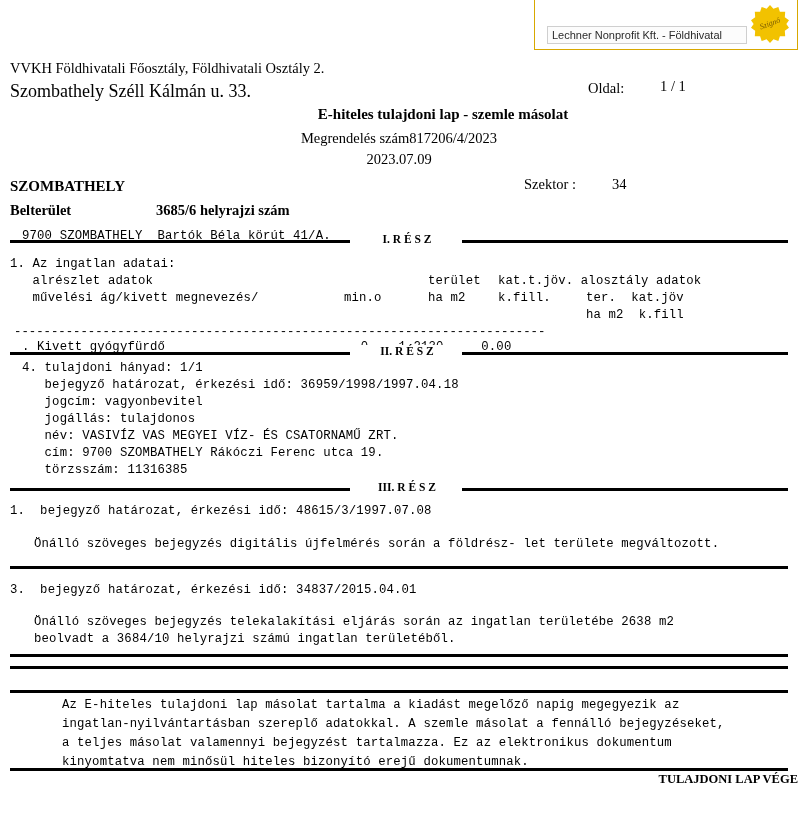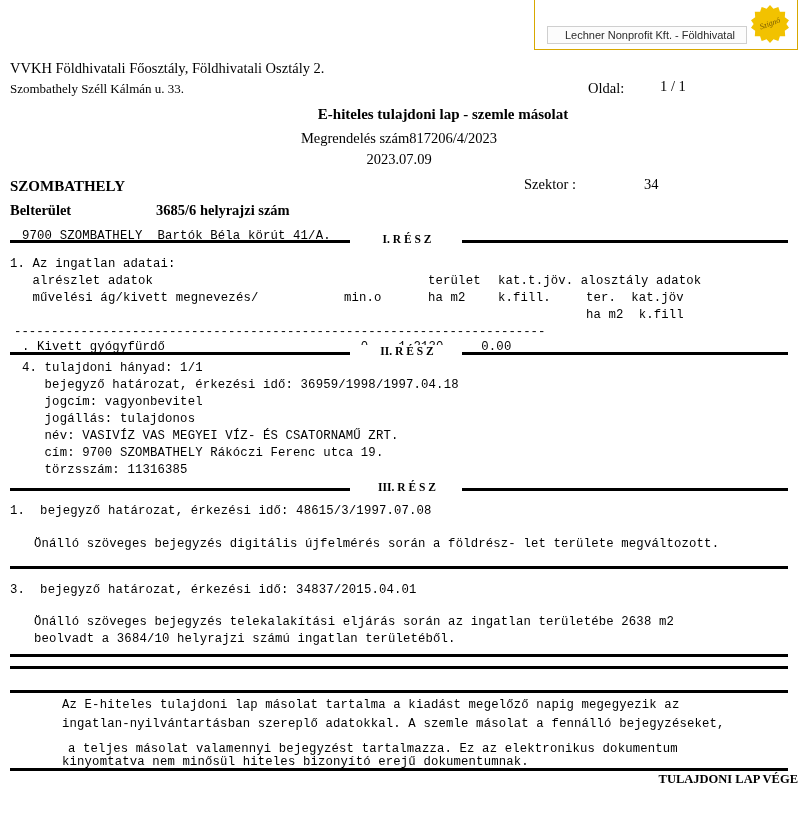--- a/index.html
+++ b/index.html
@@ -39,21 +39,21 @@
   }
   .sig-line2 {
     position: absolute;
     left: 12px;
     top: 26px;
     width: 200px;
     font-family: "Liberation Sans", sans-serif;
     font-size: 11px;
     color: #2b2b2b;
     border: 1px solid #cfcfcf;
-    padding: 2px 17px;
+    padding: 2px 4px;
     box-sizing: border-box;
     background: #fcfcfc;
     white-space: nowrap;
     overflow: hidden;
   }
   .sig-seal {
     position: absolute;
     right: 8px;
     top: 5px;
     width: 38px;
@@ -88,21 +88,21 @@
   .hdr-office1 {
     position: absolute;
     left: 10px;
     top: 60px;
     font-size: 14.5px;
   }
   .hdr-office2 {
     position: absolute;
     left: 10px;
     top: 81px;
-    font-size: 13px;
+    font-size: 18px;
   }
   .page-label {
     position: absolute;
     left: 588px;
     top: 80px;
     font-size: 14.5px;
   }
   .page-value {
     position: absolute;
     left: 660px;
@@ -147,21 +147,20 @@
     position: absolute;
     left: 524px;
     top: 176px;
     font-size: 14.5px;
   }
   .sector-value {
     position: absolute;
     left: 612px;
     top: 176px;
     font-size: 14.5px;
-    margin-left: 32px;
   }
   .area-type {
     position: absolute;
     left: 10px;
     top: 202px;
     font-size: 14.5px;
     font-weight: bold;
   }
   .parcel-no {
     position: absolute;
@@ -290,17 +289,17 @@
 <div class="mono" style="left:10px; top:583px;">3.  bejegyző határozat, érkezési idő: 34837/2015.04.01</div>
 <div class="mono" style="left:34px; top:615px;">Önálló szöveges bejegyzés telekalakítási eljárás során az ingatlan területébe 2638 m2</div>
 <div class="mono" style="left:34px; top:632px;">beolvadt a 3684/10 helyrajzi számú ingatlan területéből.</div>
 
 <div class="rule" style="left:10px; top:654px; width:778px;"></div>
 <div class="rule" style="left:10px; top:666px; width:778px;"></div>
 
 <div class="rule" style="left:10px; top:690px; width:778px;"></div>
 <div class="mono" style="left:62px; top:698px;">Az E-hiteles tulajdoni lap másolat tartalma a kiadást megelőző napig megegyezik az</div>
 <div class="mono" style="left:62px; top:717px;font-family:Liberation Mono, monospace;">ingatlan-nyilvántartásban szereplő adatokkal. A szemle másolat a fennálló bejegyzéseket,</div>
-<div class="mono" style="left:68px; top:736px;margin-top:6px;">a teljes másolat valamennyi bejegyzést tartalmazza. Ez az elektronikus dokumentum</div>
+<div class="mono" style="left:62px; top:736px;">a teljes másolat valamennyi bejegyzést tartalmazza. Ez az elektronikus dokumentum</div>
 <div class="mono" style="left:62px; top:755px;text-align:right;">kinyomtatva nem minősül hiteles bizonyító erejű dokumentumnak.</div>
 <div class="rule" style="left:10px; top:768px; width:778px;"></div>
 
 <div class="footer-end">TULAJDONI LAP VÉGE</div>
 
 </body></html>

